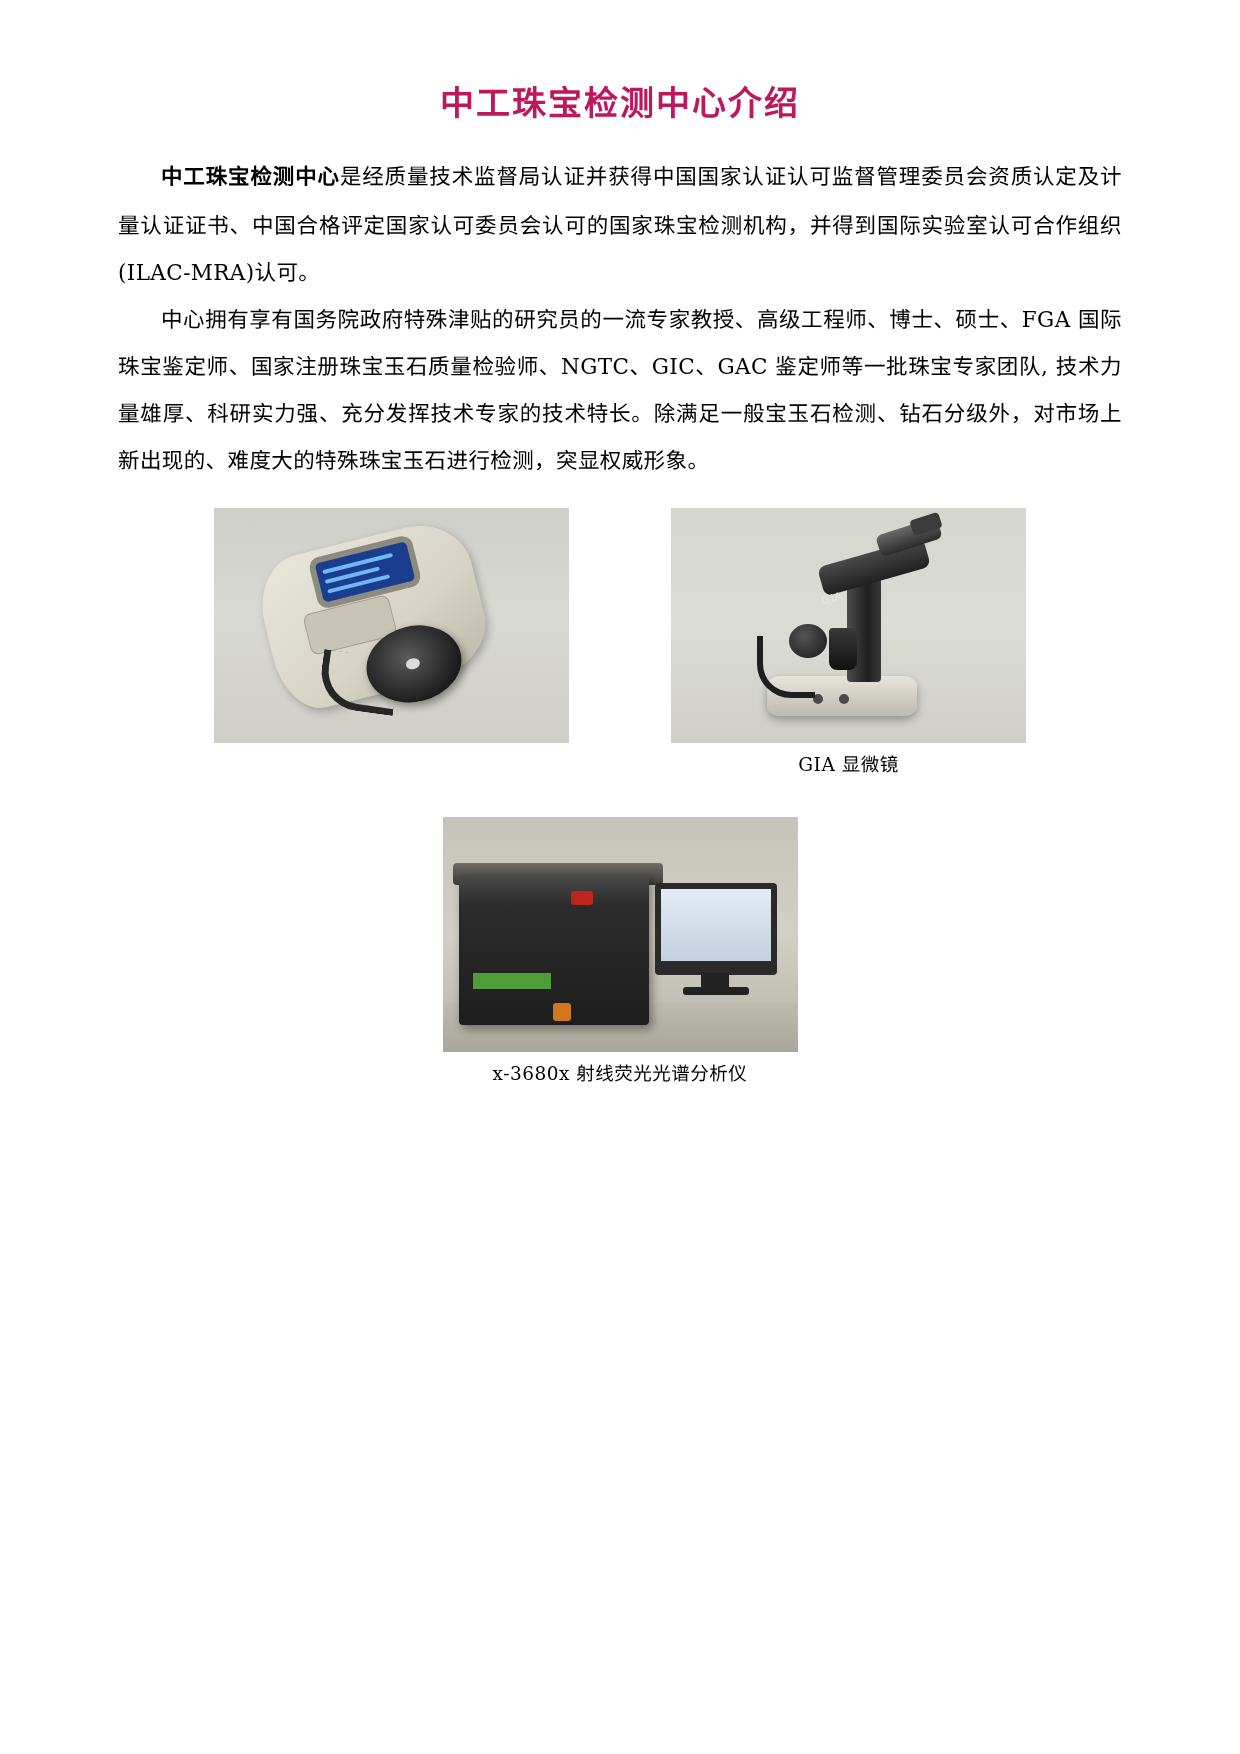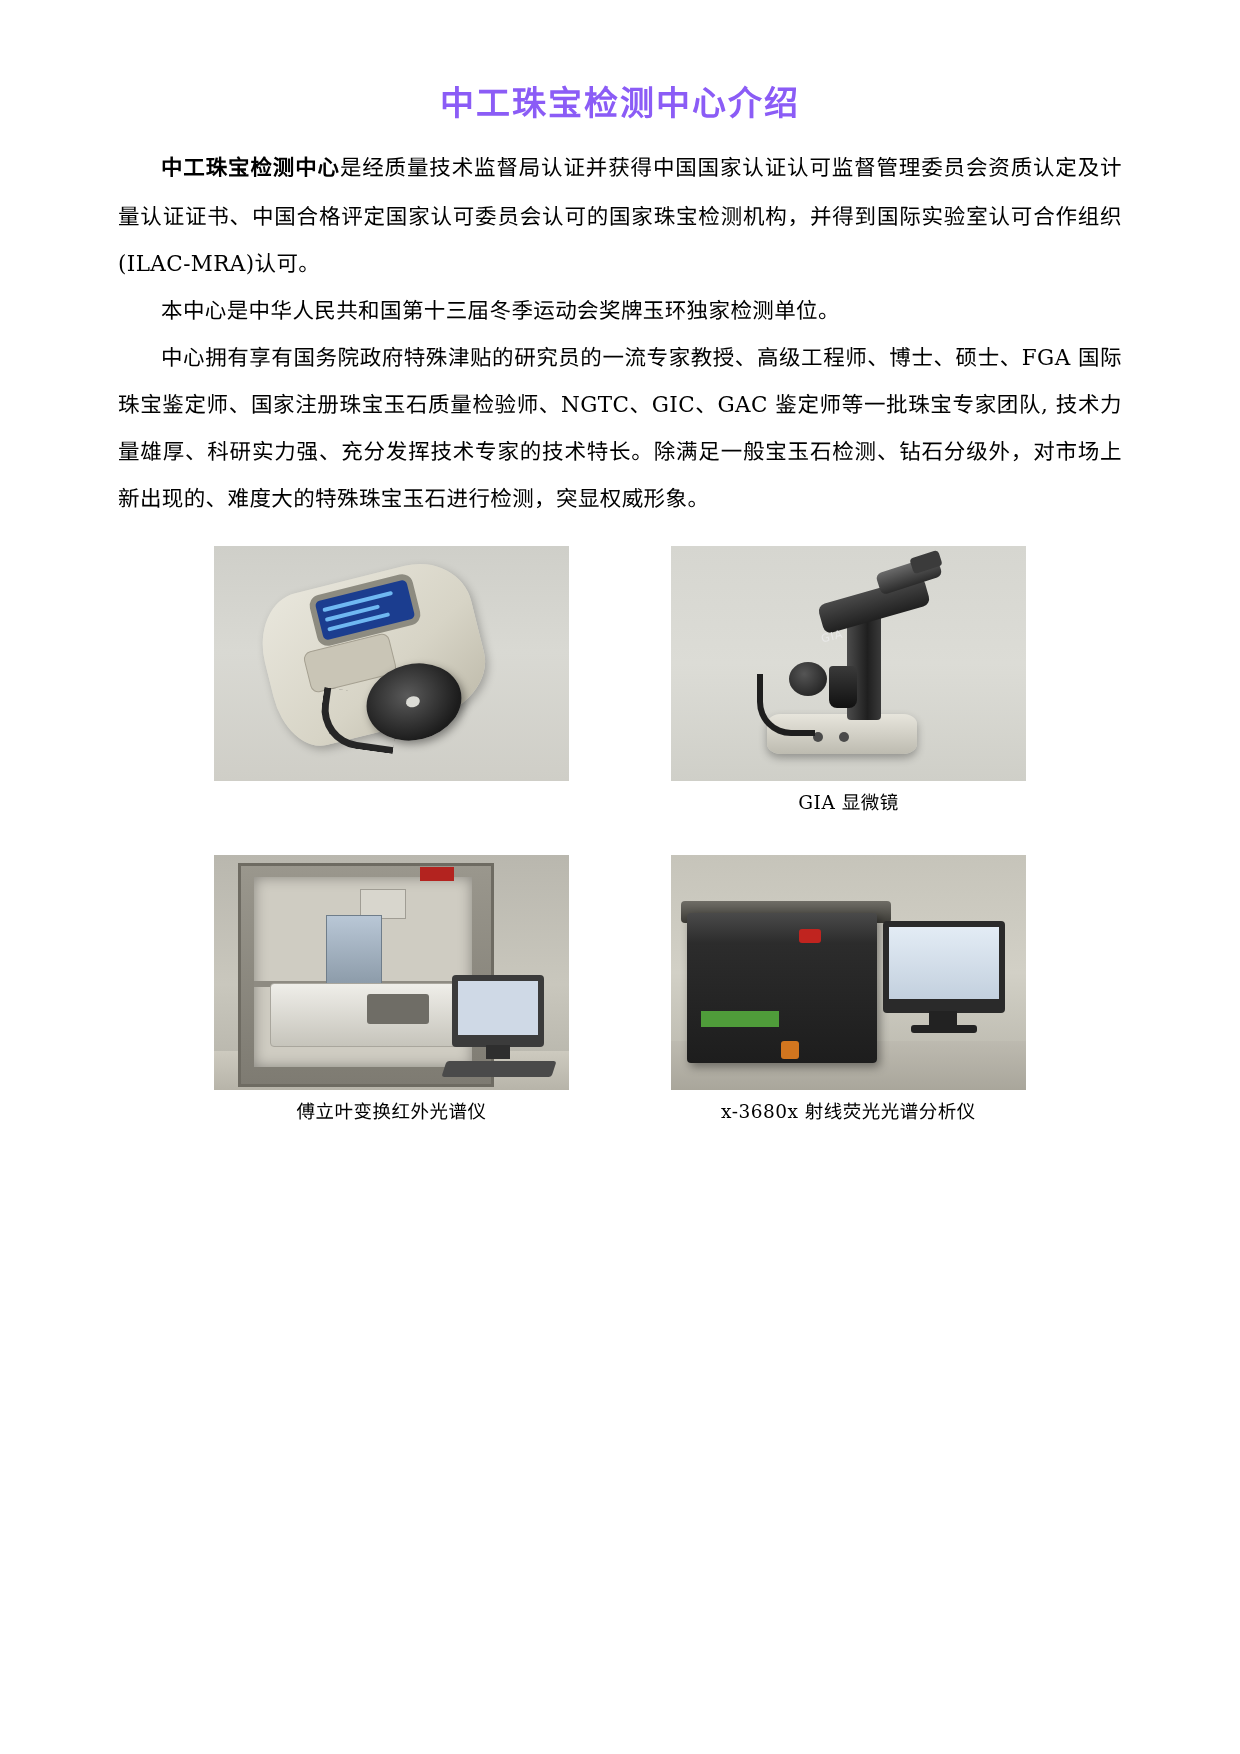--- a/index.html
+++ b/index.html
@@ -20,22 +20,22 @@
     height: 1754px;
     box-sizing: border-box;
     padding: 58px 118px 40px 118px;
   }
   .doc-title {
     text-align: center;
     font-family: "DejaVu Sans", "Liberation Sans", sans-serif;
     font-weight: bold;
     font-size: 34px;
     letter-spacing: 2px;
-    margin: 18px 0 19px 0;
-    color: #8b5cf6;
+    margin: 18px 0 28px 0;
+    color: #be185d;
   }
   .para {
     font-size: 21.5px;
     line-height: 47px;
     text-align: justify;
     text-justify: inter-ideograph;
     text-indent: 2em;
     margin: 0;
     letter-spacing: 0.4px;
   }
@@ -318,21 +318,20 @@
 </style>
 </head>
 <body>
 
 <div class="page">
 
   <h1 class="doc-title">中工珠宝检测中心介绍</h1>
 
   <p class="para"><span class="lead">中工珠宝检测中心</span><span>是经质量技术监督局认证并获得中国国家认证认可监督管理委员会资质认定及计量认证证书、中国合格评定国家认可委员会认可的国家珠宝检测机构，并得到国际实验室认可合作组织(ILAC-MRA)认可。</span></p>
 
-  <p class="para">本中心是中华人民共和国第十三届冬季运动会奖牌玉环独家检测单位。</p>
 
   <p class="para">中心拥有享有国务院政府特殊津贴的研究员的一流专家教授、高级工程师、博士、硕士、FGA 国际珠宝鉴定师、国家注册珠宝玉石质量检验师、NGTC、GIC、GAC 鉴定师等一批珠宝专家团队, 技术力量雄厚、科研实力强、充分发挥技术专家的技术特长。除满足一般宝玉石检测、钻石分级外，对市场上新出现的、难度大的特殊珠宝玉石进行检测，突显权威形象。</p>
 
 
 
 
   <div class="gallery">
 
     <div class="grid-row">
 
@@ -362,36 +361,20 @@
           <div class="cable"></div>
           <div class="gialabel">GIA</div>
         </div>
         <figcaption class="fig-cap">GIA 显微镜</figcaption>
       </figure>
 
     </div>
 
     <div class="grid-row">
 
-      <figure class="fig">
-        <div class="fig-img f3">
-          <div class="desk"></div>
-          <div class="cabinet"></div>
-          <div class="cab-inner"></div>
-          <div class="redlabel"></div>
-          <div class="shelf"></div>
-          <div class="topbox"></div>
-          <div class="riser"></div>
-          <div class="instrument"></div>
-          <div class="monitor"></div>
-          <div class="mstand"></div>
-          <div class="keyboard"></div>
-        </div>
-        <figcaption class="fig-cap">傅立叶变换红外光谱仪</figcaption>
-      </figure>
 
       <figure class="fig">
         <div class="fig-img f4">
           <div class="desk"></div>
           <div class="unit-top"></div>
           <div class="unit"></div>
           <div class="brand"></div>
           <div class="redbtn"></div>
           <div class="greenbar"></div>
           <div class="orangebtn"></div>

